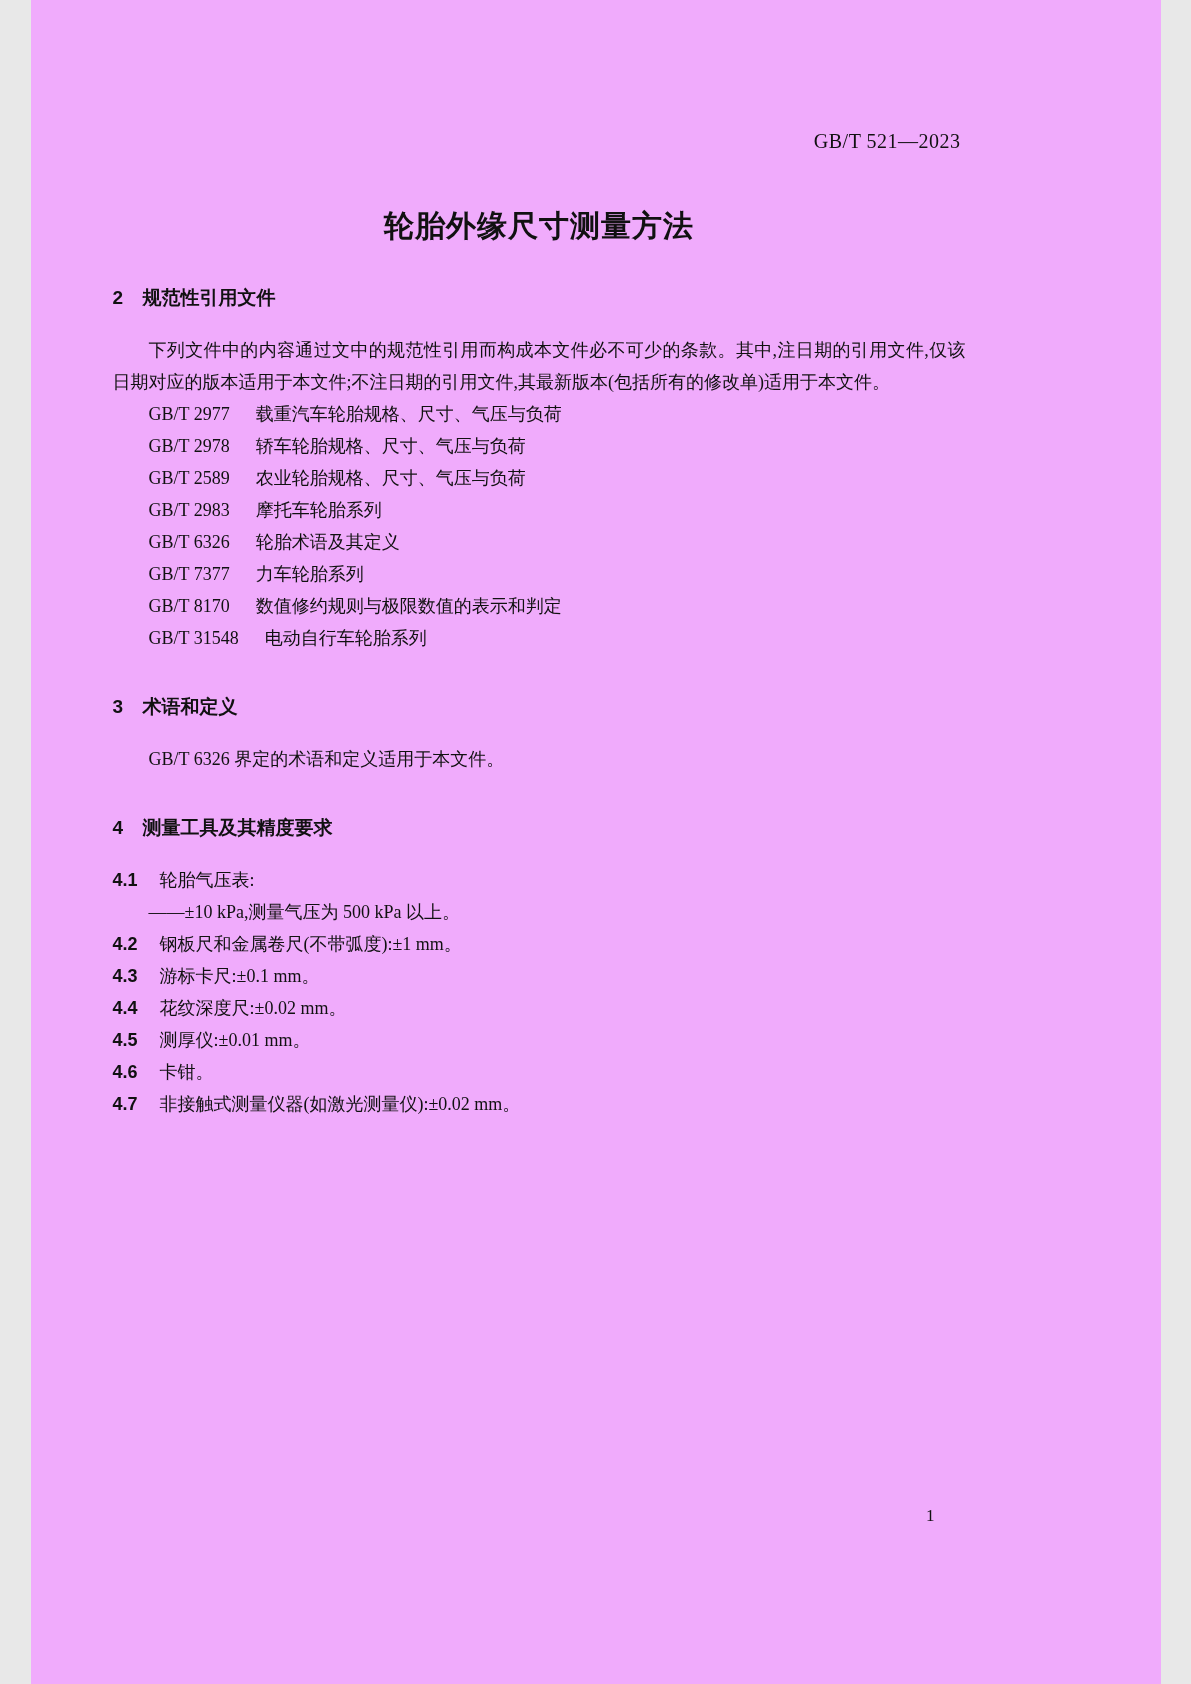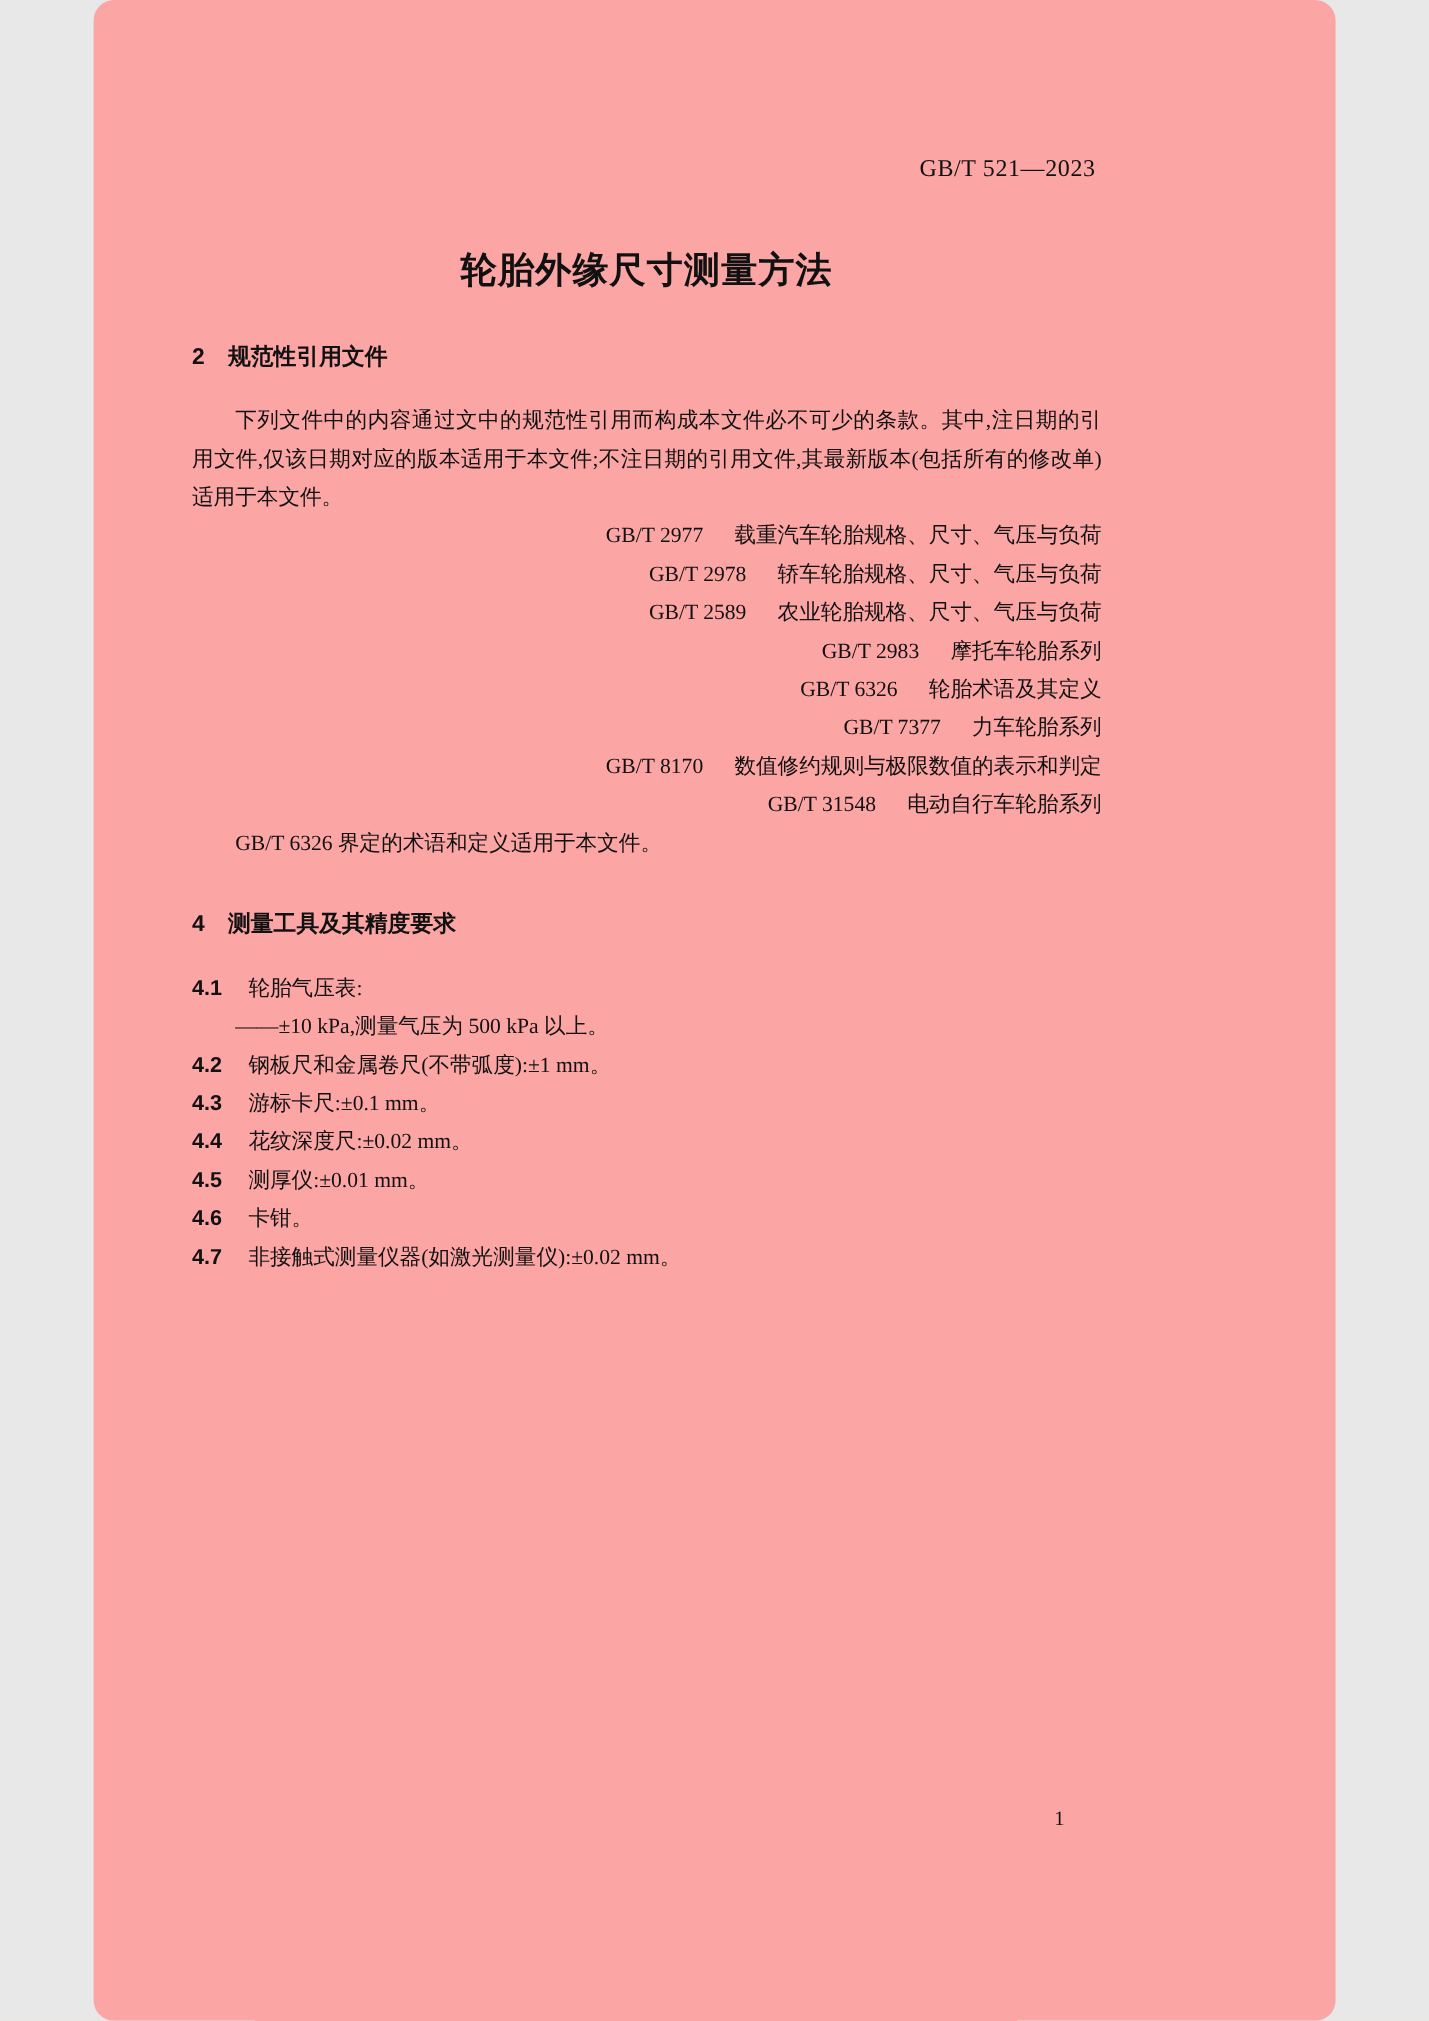--- a/index.html
+++ b/index.html
@@ -4,28 +4,27 @@
 <style>
   html, body {
     margin: 0;
     padding: 0;
     background: #e8e8e8;
   }
   * { box-sizing: border-box; }
 
   .page {
     position: relative;
-    width: 1035px;
+    width: 1130px;
     height: 1684px;
     margin: 0 auto;
-    background: #fca5a5;
+    background: #f0abfc;
     overflow: hidden;
     color: #111111;
     font-family: "Liberation Serif", "DejaVu Serif", serif;
-    border-radius: 17px;
   }
 
   .doc-number {
     position: absolute;
     top: 130px;
     right: 200px;
     font-size: 20px;
     letter-spacing: 0.5px;
     font-family: "Liberation Serif", "DejaVu Serif", serif;
     color: #111111;
@@ -61,21 +60,21 @@
 
   .para {
     margin: 0;
     font-size: 18px;
     line-height: 32px;
     text-align: justify;
     text-indent: 2em;
     color: #111111;
   }
 
-  .ref-list { margin: 0; text-align: right; }
+  .ref-list { margin: 0; }
   .ref-line {
     padding-left: 36px;
     font-size: 18px;
     line-height: 32px;
     white-space: nowrap;
   }
   .ref-code {
     display: inline-block;
     margin-right: 26px;
   }
@@ -145,20 +144,23 @@
         <div class="ref-line">
           <span class="ref-code">GB/T 8170</span><span class="ref-title">数值修约规则与极限数值的表示和判定</span>
         </div>
         <div class="ref-line">
           <span class="ref-code">GB/T 31548</span><span class="ref-title">电动自行车轮胎系列</span>
         </div>
       </div>
     </section>
 
     <section>
+      <h2 class="sec-heading">
+        <span class="sec-num">3</span><span>术语和定义</span>
+      </h2>
       <p class="para">GB/T 6326 界定的术语和定义适用于本文件。</p>
     </section>
 
     <section>
       <h2 class="sec-heading">
         <span class="sec-num">4</span><span>测量工具及其精度要求</span>
       </h2>
 
       <div class="clause-line">
         <span class="clause-num">4.1</span><span class="clause-text">轮胎气压表:</span>

